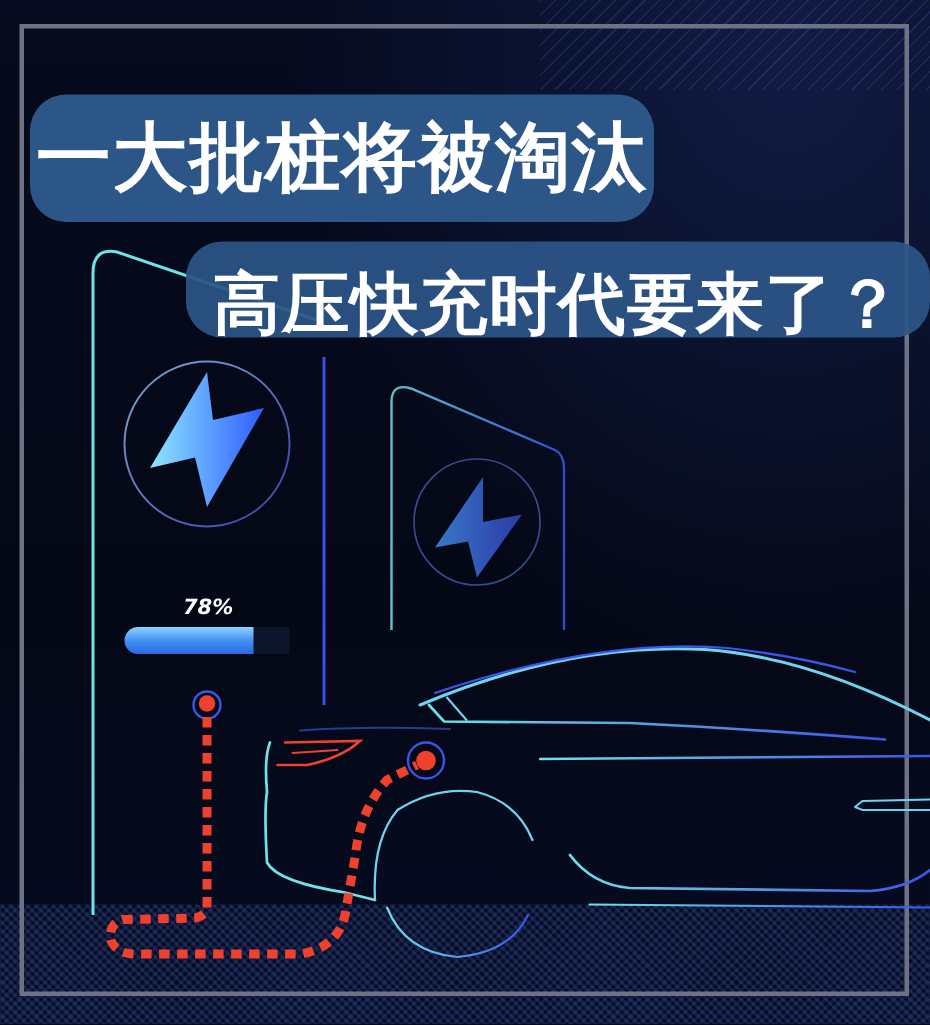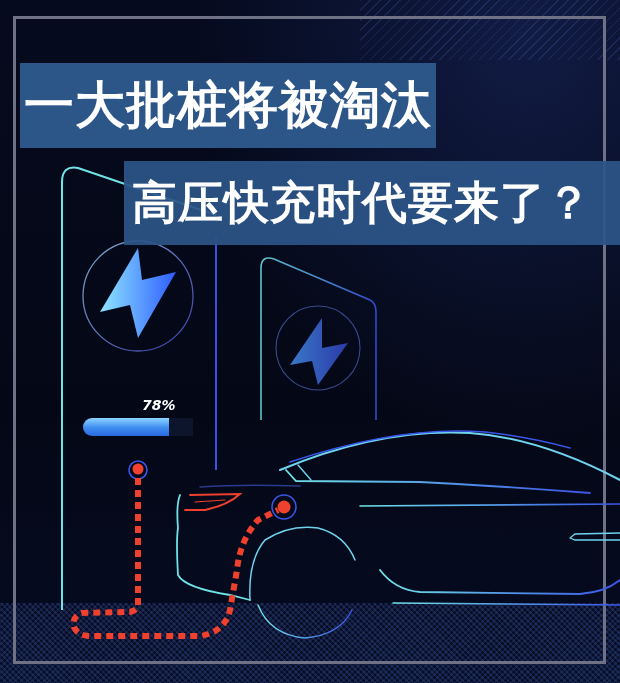--- a/index.html
+++ b/index.html
@@ -24,39 +24,39 @@
       position: absolute; right: 0; top: 0; width: 260px; height: 60px;
       background-image: repeating-linear-gradient(135deg, rgba(90,120,220,0.18) 0 1px, transparent 1px 7px);
     }
     .frame {
       position: absolute; left: 13px; top: 16px; width: 593px; height: 648px;
       border: 3px solid #6e7284; box-sizing: border-box;
     }
     svg.art { position: absolute; left: 0; top: 0; }
     .title-box {
       position: absolute; background: #2c5588; color: #ffffff;
-      font-weight: bold; white-space: nowrap; letter-spacing: 1px;
+      font-weight: bold; white-space: nowrap; letter-spacing: 1px; border-radius: 24px;
     }
     .title-1 {
       left: 20px; top: 63px; width: 416px; height: 85px;
       font-size: 50px; line-height: 85px; padding-left: 4px; box-sizing: border-box;
     }
     .title-2 {
-      left: 124px; top: 161px; width: 496px; height: 84px;
-      font-size: 45px; line-height: 84px; padding-left: 8px; box-sizing: border-box;
+      left: 124px; top: 161px; width: 496px; height: 64px;
+      font-size: 45px; line-height: 84px; padding-left: 18px; box-sizing: border-box;
       background: rgba(44,85,136,0.93);
     }
     .watermark {
       position: absolute; left: 325px; top: 258px;
       font-family: "DejaVu Serif", serif; font-weight: bold;
       font-size: 17px; color: #ffffff; letter-spacing: 0.5px;
     }
     .battery-label {
       position: absolute; left: 122px; top: 397px;
-      font-size: 14px; font-style: italic; font-weight: bold; color: #ffffff; margin-left: 20px;
+      font-size: 14px; font-style: italic; font-weight: bold; color: #ffffff;
     }
     .battery-track {
       position: absolute; left: 83px; top: 418px; width: 110px; height: 18px;
       border-radius: 9px 0 0 9px; background: rgba(40,60,110,0.25);
     }
     .battery-fill {
       position: absolute; left: 0; top: 0; height: 18px;
       border-radius: 9px 0 0 9px;
       background: linear-gradient(180deg, #8cd4ff 0%, #3e8cf0 55%, #2a6ae0 100%);
     }

